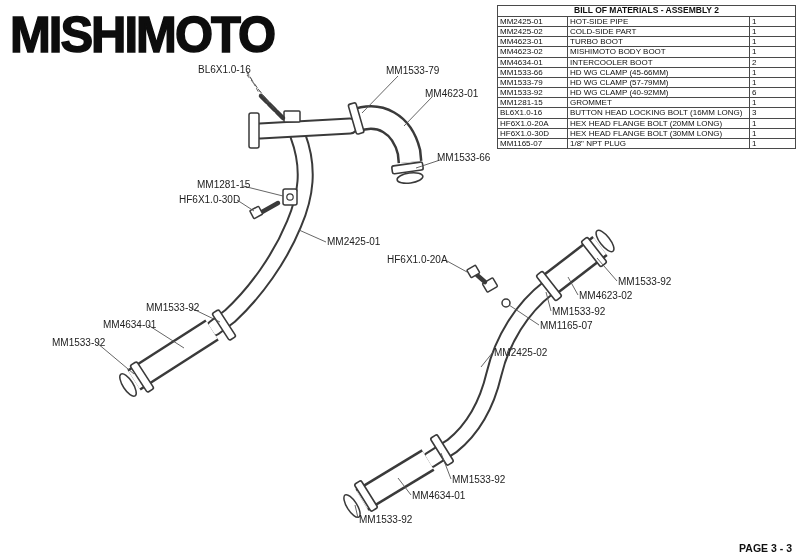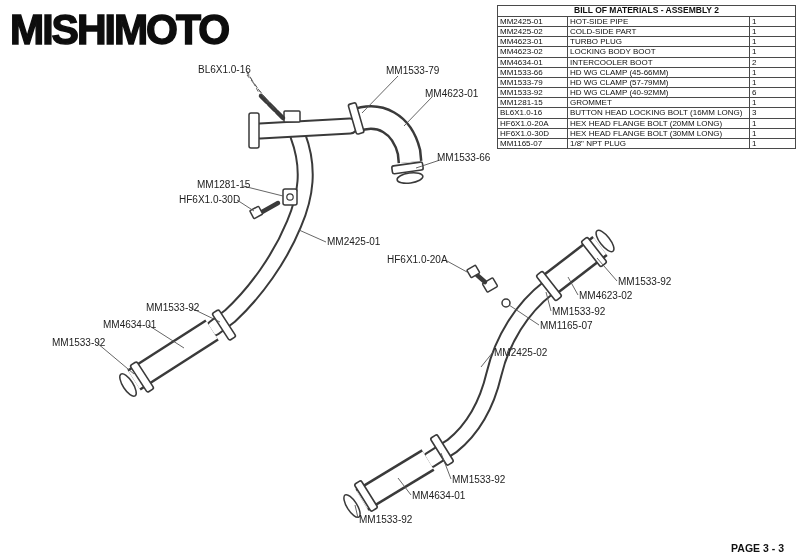--- a/index.html
+++ b/index.html
@@ -2,41 +2,41 @@
 <html><head>
 <meta charset="utf-8">
 <style>
   html,body { margin:0; padding:0; }
   body {
     width:800px; height:559px; background:#ffffff; position:relative;
     font-family:"Liberation Sans", sans-serif; overflow:hidden; color:#1a1a1a;
   }
   .logo {
     position:absolute; left:10px; top:6px;
-    font-size:41px; font-weight:bold; letter-spacing:-2px; color:#0d0d0d;
+    font-size:49px; font-weight:bold; letter-spacing:-2px; color:#0d0d0d;
     -webkit-text-stroke:1.4px #0d0d0d;
     transform:scaleY(1.02); transform-origin:left top; white-space:nowrap;
   }
   table.bom {
     position:absolute; left:497px; top:5px; width:298px;
     border-collapse:collapse; table-layout:fixed;
     font-size:8px; line-height:1.15; color:#111;
   }
   table.bom th, table.bom td {
     border:1px solid #4a4a4a; padding:0px 2px; 
     white-space:nowrap; overflow:hidden; height:8.2px;
   }
   table.bom th { font-weight:bold; }
   th.bom-title { font-size:8.5px; }
   .callout {
     position:absolute; font-size:10px; color:#222; white-space:nowrap;
     letter-spacing:0px;
   }
   .page-number {
-    position:absolute; right:16px; bottom:5px; font-size:10.5px; font-weight:bold; color:#111;
+    position:absolute; right:8px; bottom:5px; font-size:10.5px; font-weight:bold; color:#111;
   }
   svg.diagram { position:absolute; left:0; top:0; }
   .tube-o { fill:none; stroke:#3a3a3a; stroke-width:17; stroke-linecap:round; }
   .tube-i { fill:none; stroke:#ffffff; stroke-width:13; stroke-linecap:round; }
   .boot-o { fill:none; stroke:#3a3a3a; stroke-width:25; stroke-linecap:butt; }
   .boot-i { fill:none; stroke:#ffffff; stroke-width:20; stroke-linecap:butt; }
   .part  { fill:#ffffff; stroke:#3a3a3a; stroke-width:1.5; }
   .band  { fill:#ffffff; stroke:#3a3a3a; stroke-width:1.6; }
   .opening { fill:#ffffff; stroke:#3a3a3a; stroke-width:1.5; }
   .hole { fill:#ffffff; stroke:#3a3a3a; stroke-width:1.2; }
@@ -192,26 +192,26 @@
         <td>HOT-SIDE PIPE</td>
         <td>1</td>
       </tr>
       <tr>
         <td>MM2425-02</td>
         <td>COLD-SIDE PART</td>
         <td>1</td>
       </tr>
       <tr>
         <td>MM4623-01</td>
-        <td>TURBO PLUG</td>
+        <td>TURBO BOOT</td>
         <td>1</td>
       </tr>
       <tr>
         <td>MM4623-02</td>
-        <td>LOCKING BODY BOOT</td>
+        <td>MISHIMOTO BODY BOOT</td>
         <td>1</td>
       </tr>
       <tr>
         <td>MM4634-01</td>
         <td>INTERCOOLER BOOT</td>
         <td>2</td>
       </tr>
       <tr>
         <td>MM1533-66</td>
         <td>HD WG CLAMP (45-66MM)</td>

